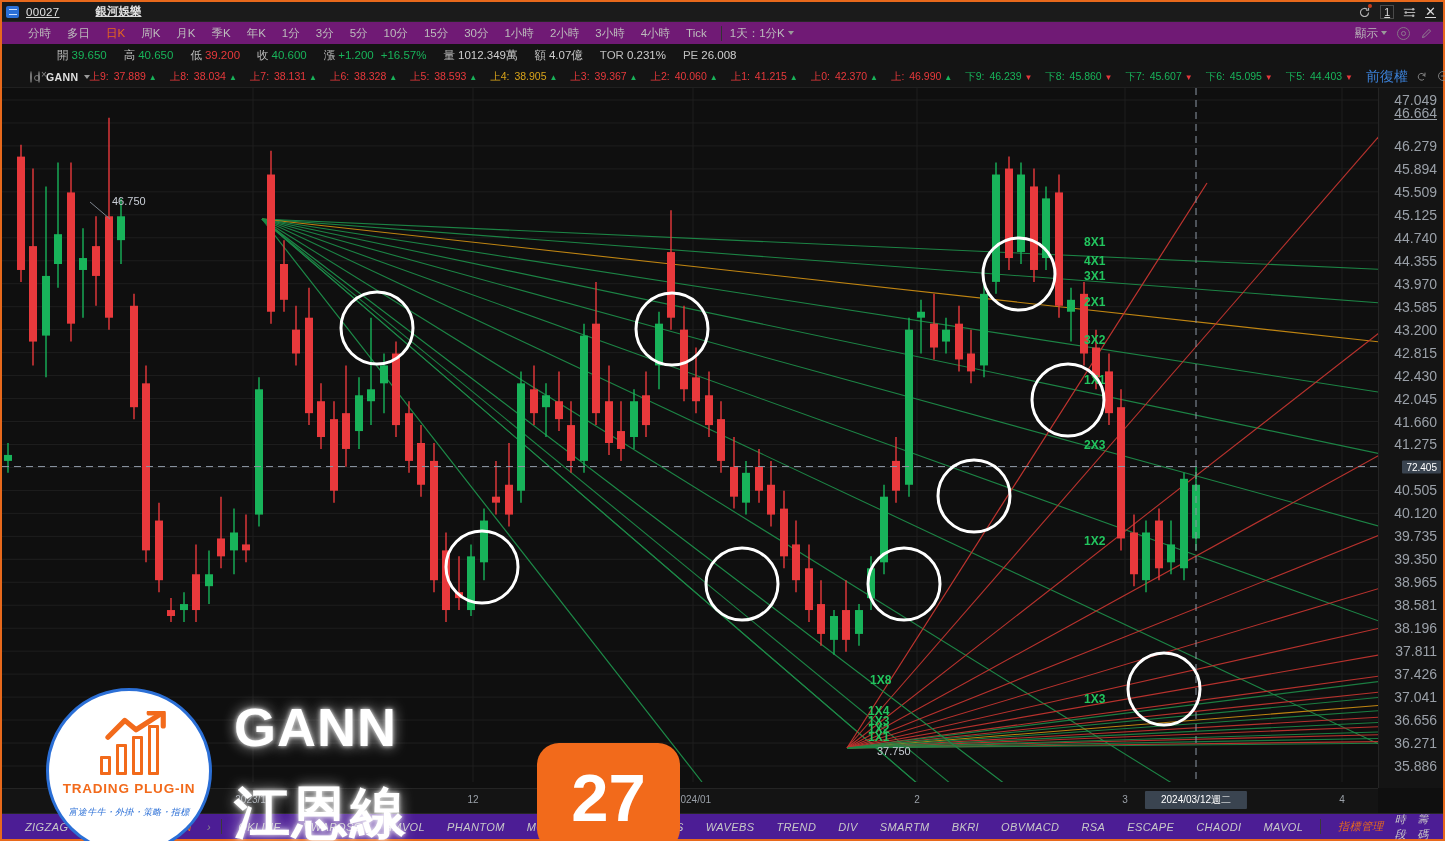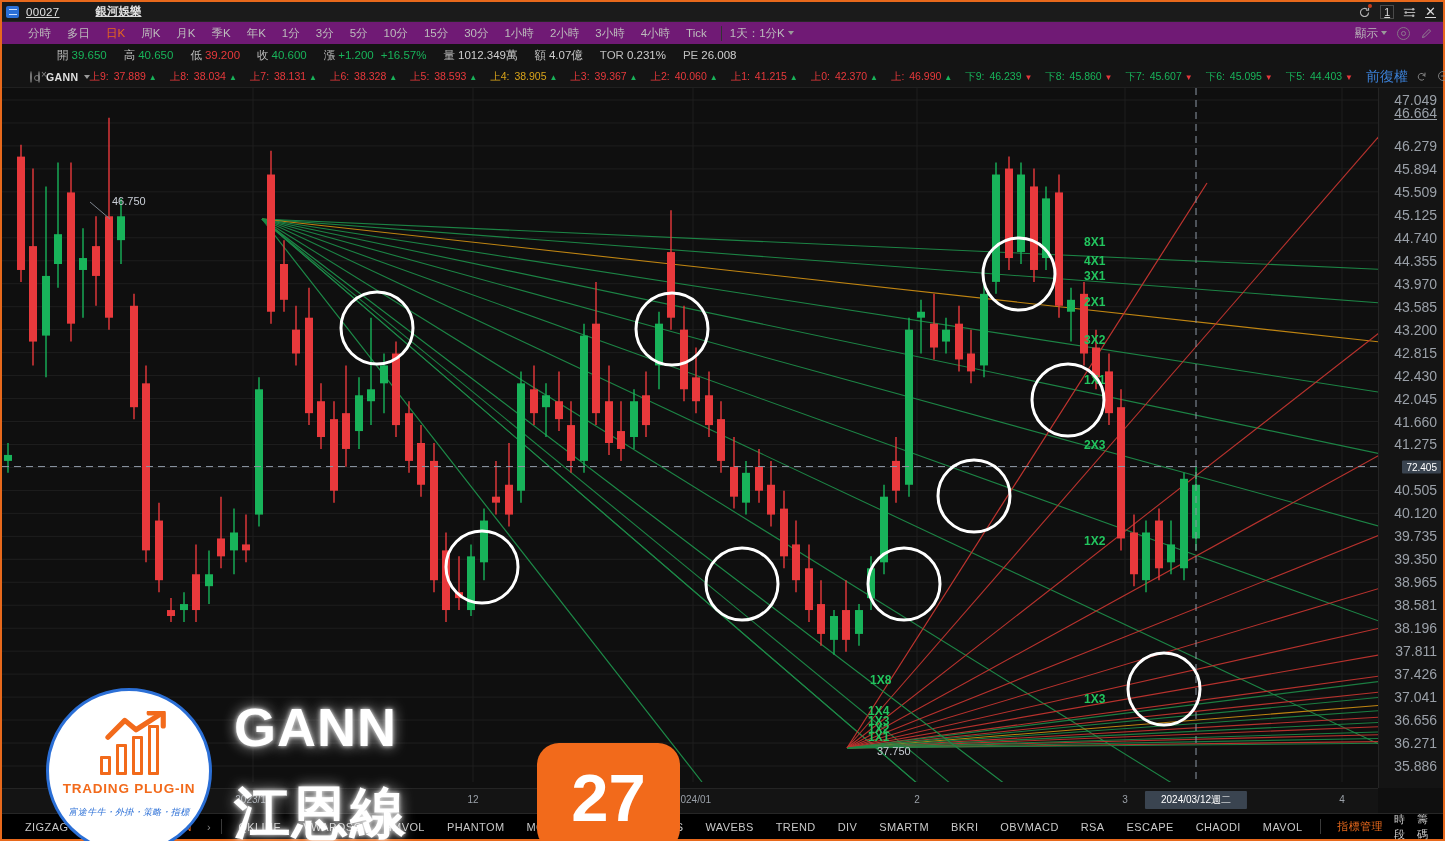--- a/index.html
+++ b/index.html
@@ -103,22 +103,22 @@
   .wm1{left:232px;top:608px;font-size:54px;font-weight:bold;letter-spacing:1px;}
   .wm2{left:232px;top:688px;font-size:56px;font-weight:bold;letter-spacing:2px;}
   .badge27{
     position:absolute;left:535px;top:655px;width:143px;height:108px;border-radius:22px;
     background:#f26a1b;color:#fff;font-size:67px;font-weight:bold;
     display:flex;align-items:center;justify-content:center;z-index:6;
   }
 
   
   .bottombar{
-    height:26px;flex:0 0 26px;background:#000000;display:flex;align-items:center;
-    font-size:11px;padding-left:12px;border-top:1px solid #262626;
+    height:26px;flex:0 0 26px;background:#4c1d95;display:flex;align-items:center;
+    font-size:11px;padding-left:12px;border-top:1px solid #262626;font-style:italic;
   }
   .bitem{padding:0 11px;color:#c8c8c8;cursor:pointer;letter-spacing:.4px;white-space:nowrap;}
   .bitem.active{color:#e8691c;}
   .bsep{color:#8a8a8a;padding:0 4px;cursor:pointer;}
   .bright{margin-left:auto;display:flex;gap:7px;padding-right:10px;color:#c8c8c8;font-size:11px;}
 </style>
 </head>
 <body>
 
 <div id="app">

